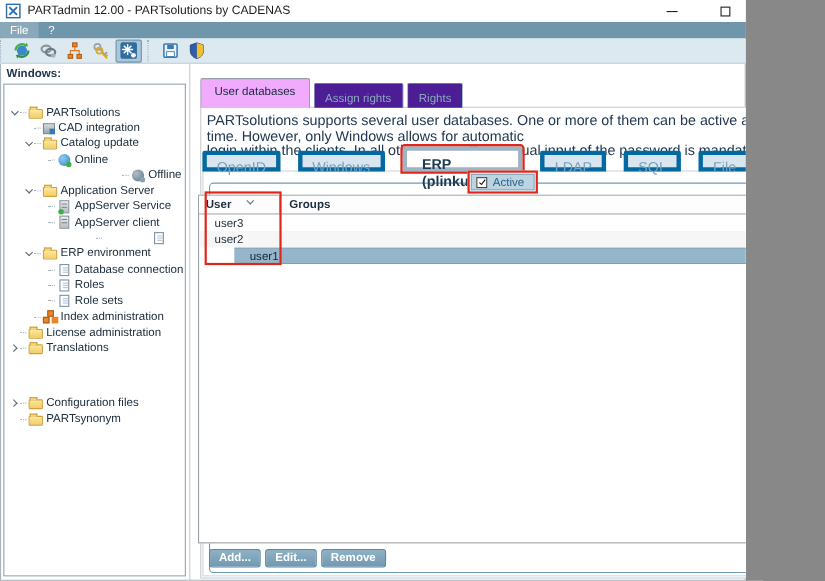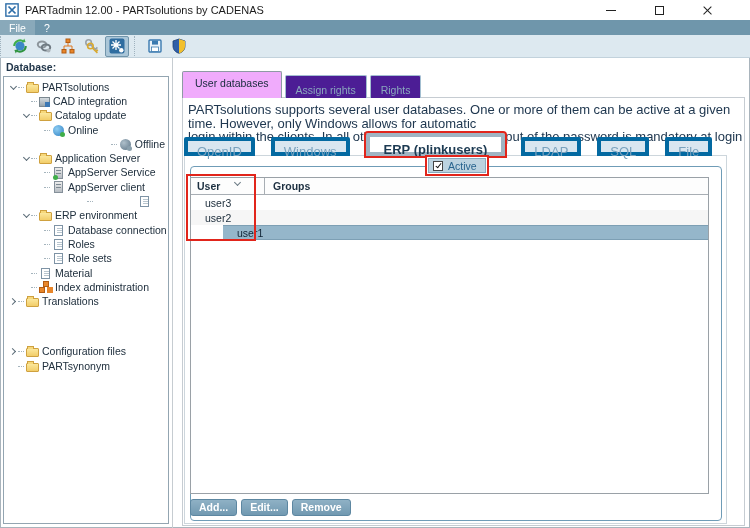--- a/index.html
+++ b/index.html
@@ -1,21 +1,21 @@
 <!DOCTYPE html>
 <html style="--red: #e1251b; --menublue: #6f96ab; --selblue: #2e82de; --rowsel: #95b6ca; --toolbg: #dde9f0;"><head>
 <meta charset="utf-8">
 <style>
   :root{
     --red:#e1251b; --menublue:#6f96ab; --toolbg:#dde9f0; --selblue:#2e82de;
     --btn1:#8fb1c5; --btn2:#7199b1; --btnbrd:#5d87a1; --rowsel:#95b6ca;
   }
   *{margin:0;padding:0;box-sizing:border-box;font-family:"Liberation Sans",sans-serif;}
   body{background:#888;}
-  #win{position:relative;width:750px;height:528px;background:#fff;overflow:hidden;
+  #win{position:relative;width:678px;height:528px;background:#fff;overflow:hidden;
        box-shadow:inset 0 0 0 1px #a9b4bc;}
   
   #titlebar{position:absolute;left:0;top:0;width:750px;height:20px;background:#fff;display:flex;align-items:center;}
   #appicon{margin-left:5px;width:14px;height:14px;flex:none;}
   #title-text{margin-left:6px;font-size:11px;color:#1c1c1c;white-space:nowrap;}
   .wctl{position:absolute;top:1px;width:30px;height:18px;display:flex;align-items:center;justify-content:center;cursor:default;}
   #btn-min{left:596px}#btn-max{left:644px}#btn-close{left:692px}
   #btn-min i{width:10px;height:1px;background:#222;display:block}
   #btn-max i{width:9px;height:9px;border:1px solid #222;display:block}
   #btn-close{position:absolute}
@@ -29,21 +29,21 @@
   
   #toolbar{position:absolute;left:0;top:35px;width:750px;height:23px;background:var(--toolbg);
            border-bottom:1px solid #c2d2dc;display:flex;align-items:center;}
   .tbtn{width:24px;height:21px;display:flex;align-items:center;justify-content:center;flex:none;}
   .tbtn svg{width:16px;height:16px;display:block}
   .tbtn.pressed{background:#aac6d8;border:1px solid #7195ab;border-radius:2px;margin:0 1px;}
   .tsep{width:7px;height:20px;flex:none;border-left:1px dotted #9fb2be;margin:0 2px 0 4px;}
   #toolbar .lead{width:6px;border-left:1px dotted #9fb2be;height:20px;margin-right:2px}
   
   #cat-label{position:absolute;left:6px;top:61px;font-size:10.5px;font-weight:bold;color:#21364a;}
-  #tree-box{position:absolute;left:3px;top:76px;width:166px;height:448px;border:1px solid #93a5b1;background:#fff;overflow:hidden;padding-top:3px;}
+  #tree-box{position:absolute;left:3px;top:76px;width:166px;height:448px;border:1px solid #93a5b1;background:#fff;overflow:hidden;padding-top:18px;}
   .titem{height:14.3px;display:flex;align-items:center;font-size:10.5px;color:#20303e;white-space:nowrap;cursor:default;}
   .arrow{width:10px;height:10px;display:flex;align-items:center;justify-content:center;flex:none;}
   .chev{width:5px;height:5px;border-right:1.2px solid #5a6b77;border-bottom:1.2px solid #5a6b77;display:block;}
   .chev.down{transform:rotate(45deg);margin-top:-2px}
   .chev.right{transform:rotate(-45deg);margin-left:-2px}
   .dash{width:6px;border-top:1px dotted #a5b4bd;margin-right:2px;flex:none;}
   .tlabel{padding:0 3px;line-height:13px;}
   .titem.sel .tlabel{background:var(--selblue);color:#fff;}
   
   .ico{position:relative;width:13px;height:12px;flex:none;}
@@ -80,21 +80,21 @@
   .dbtab.red-outline{outline:2px solid var(--red);}
   
   #sub-panel{position:absolute;left:184px;top:155px;width:543px;height:369px;border:1px solid #cdd6dc;background:#fff;}
   #group-box{position:absolute;left:190px;top:166px;width:532px;height:355px;border:1px solid #6f9cb7;border-radius:4px;background:#fff;}
   #active-wrap{position:absolute;left:425px;top:155px;z-index:4;border:2px solid var(--red);padding:1px;background:#fff;}
   #active-chip{display:flex;align-items:center;background:#bcd3e0;border:1px solid #87aabf;padding:1px 8px 1px 4px;height:15px;}
   #cbx{width:10px;height:10px;background:#fff;border:1px solid #444;display:flex;align-items:center;justify-content:center;margin-right:5px;}
   #cbx i{width:3px;height:6px;border-right:1.4px solid #111;border-bottom:1.4px solid #111;transform:rotate(38deg);margin-top:-2px;display:block;}
   #active-label{font-size:10.5px;color:#28648e;}
   
-  #user-table{position:absolute;left:190px;top:177px;width:519px;height:317px;border:1px solid #9aa1a7;background:#fff;z-index:2;}
+  #user-table{position:absolute;left:180px;top:177px;width:519px;height:317px;border:1px solid #9aa1a7;background:#fff;z-index:2;}
   #thead{display:flex;height:17px;border-bottom:1px solid #a8aeb4;background:#fdfdfd;position:relative;}
   .hc{font-size:10.5px;font-weight:bold;color:#1c2f40;display:flex;align-items:center;}
   #hc-user{width:74px;border-right:1px solid #a8aeb4;padding-left:6px;}
   #hc-groups{flex:1;padding-left:8px;}
   #sort-caret{position:absolute;left:44px;top:2px;width:5px;height:5px;border-right:1.1px solid #6b7a85;border-bottom:1.1px solid #6b7a85;transform:rotate(45deg);}
   .trow{display:flex;height:15px;align-items:center;font-size:10.5px;color:#20303e;}
   .trow:nth-child(2){background:#f6f6f6;}
   .trow .c1{padding-left:14px;width:74px;}
   .trow.sel{background:var(--rowsel);box-shadow:inset 0 1px 0 #7d9fb4,inset 0 -1px 0 #7d9fb4;color:#102435;margin-left:32px;}
   #red-table-box{position:absolute;left:186px;top:174px;width:70px;height:67px;border:2px solid var(--red);z-index:5;pointer-events:none;}
@@ -182,21 +182,21 @@
       </svg>
     </div>
     <div class="tbtn">
       <svg viewBox="0 0 16 16">
         <path d="M8 1l6 2v5c0 4-3 6.6-6 7.2-3-.6-6-3.2-6-7.2V3z" fill="#2f5fa8" stroke="#1d3f74" stroke-width="0.8"></path>
         <path d="M8 1l6 2v5c0 4-3 6.6-6 7.2z" fill="#f2c02e"></path>
       </svg>
     </div>
   </div>
 
-  <div id="cat-label">Database:</div>
+  <div id="cat-label">Windows:</div>
   <div id="tree-box">
       <div class="titem" style="padding-left: 4px;">
         <span class="arrow">
           <i class="chev down"></i>
         </span>
         <span class="dash"></span>
         <span class="ico ico-folder"></span>
         <span class="tlabel">PARTsolutions</span>
       </div>
       <div class="titem" style="padding-left: 17px;">
@@ -273,28 +273,28 @@
       </div>
       <div class="titem" style="padding-left: 30px;">
         <span class="arrow"></span>
         <span class="dash"></span>
         <span class="ico ico-doc"></span>
         <span class="tlabel">Role sets</span>
       </div>
       <div class="titem" style="padding-left: 17px;">
         <span class="arrow"></span>
         <span class="dash"></span>
-        <span class="ico ico-doc"></span>
-        <span class="tlabel">Material</span>
-      </div>
-      <div class="titem" style="padding-left: 17px;">
-        <span class="arrow"></span>
-        <span class="dash"></span>
         <span class="ico ico-index"></span>
         <span class="tlabel">Index administration</span>
+      </div>
+      <div class="titem" style="padding-left: 4px;">
+        <span class="arrow"></span>
+        <span class="dash"></span>
+        <span class="ico ico-folder"></span>
+        <span class="tlabel">License administration</span>
       </div>
       <div class="titem" style="padding-left: 4px;">
         <span class="arrow">
           <i class="chev right"></i>
         </span>
         <span class="dash"></span>
         <span class="ico ico-folder"></span>
         <span class="tlabel">Translations</span>
       </div>
       <div class="titem" style="padding-left: 4px; margin-top: 36px;">

